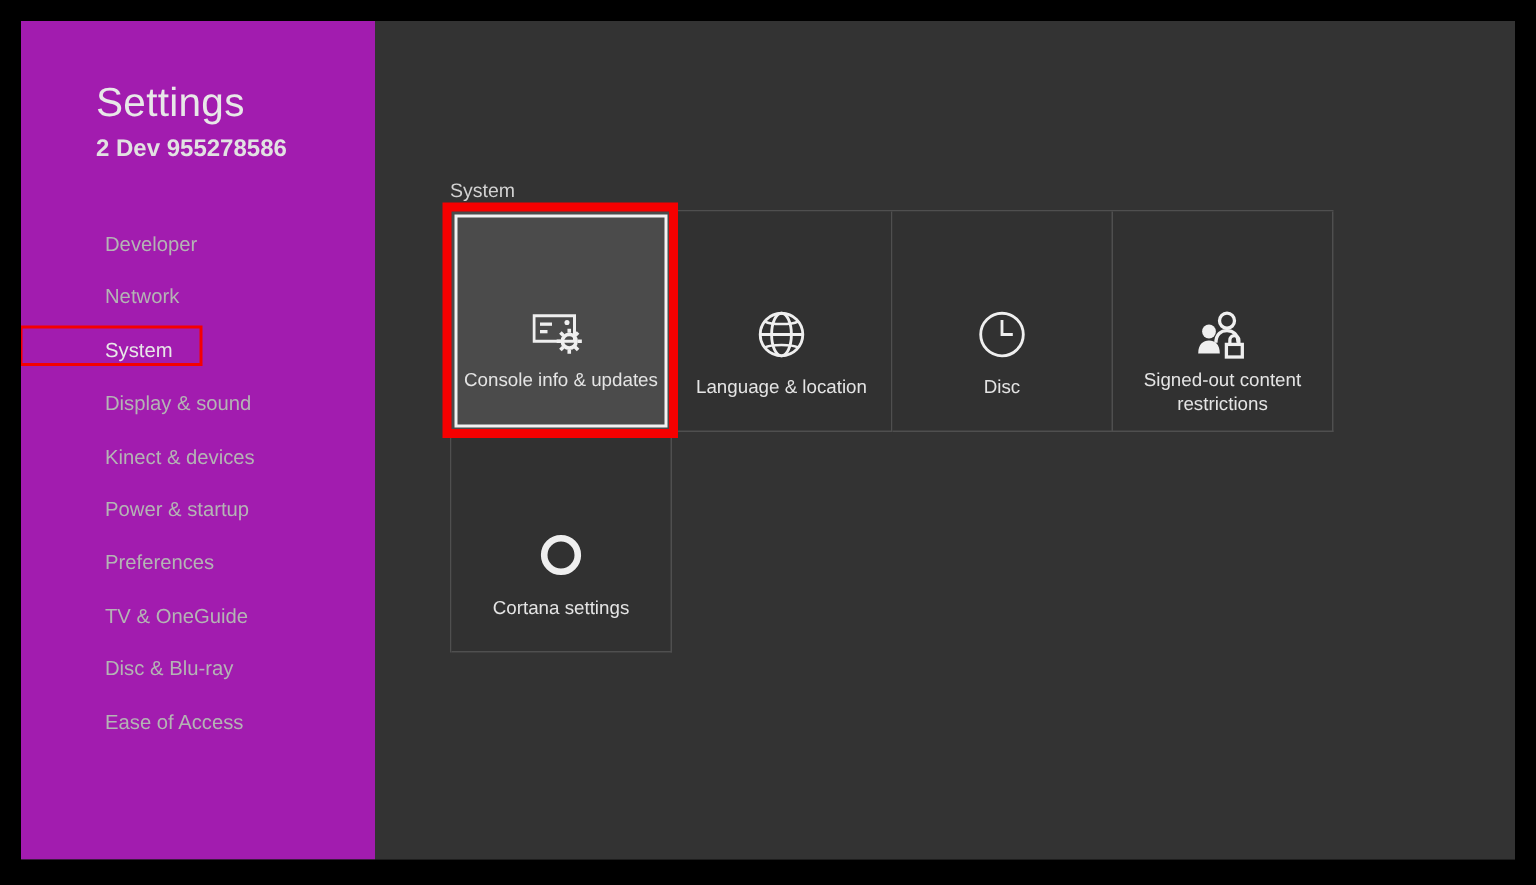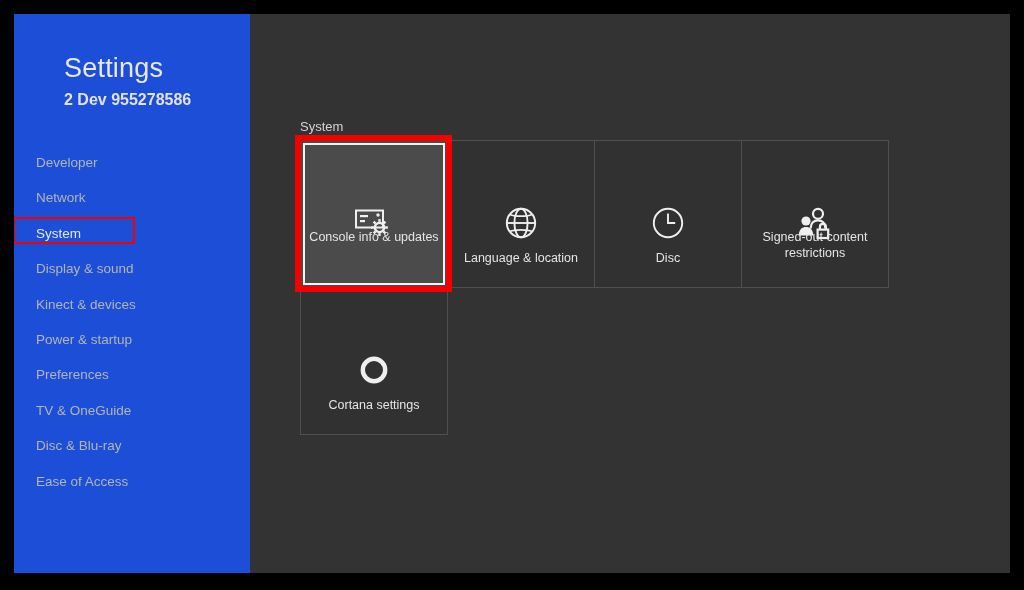--- a/index.html
+++ b/index.html
@@ -35,21 +35,21 @@
     overflow: hidden;
   }
 
   
   #sidebar {
     position: absolute;
     left: 0;
     top: 0;
     width: 236px;
     height: 559px;
-    background: #1d4ed8;
+    background: #a21caf;
   }
 
   #settings-title {
     position: absolute;
     left: 50px;
     top: 41px;
     font-size: 27px;
     font-weight: 300;
     color: #e8e8e8;
     letter-spacing: 0.2px;
@@ -68,21 +68,21 @@
   #nav-list {
     position: absolute;
     left: 0;
     top: 131px;
     width: 236px;
   }
   .nav-item {
     position: relative;
     height: 35.4px;
     line-height: 35.4px;
-    padding-left: 22px;
+    padding-left: 56px;
     font-size: 13.5px;
     color: #b4b4b4;
     white-space: nowrap;
     cursor: pointer;
   }
   .nav-item.selected {
     color: #e8e8e8;
   }
   
   .nav-item.annotated::after {
@@ -188,21 +188,21 @@
     position: absolute;
     left: 6px;
     right: 6px;
     top: 109px;
     text-align: center;
     font-size: 12.5px;
     line-height: 16px;
     color: #e4e4e4;
   }
   .tile-label.two-line {
-    top: 88px;
+    top: 104px;
   }
 </style>
 </head>
 <body>
 
 <div id="screen">
   <div id="console-ui">
 
     <div id="sidebar">
       <div id="settings-title">Settings</div>

